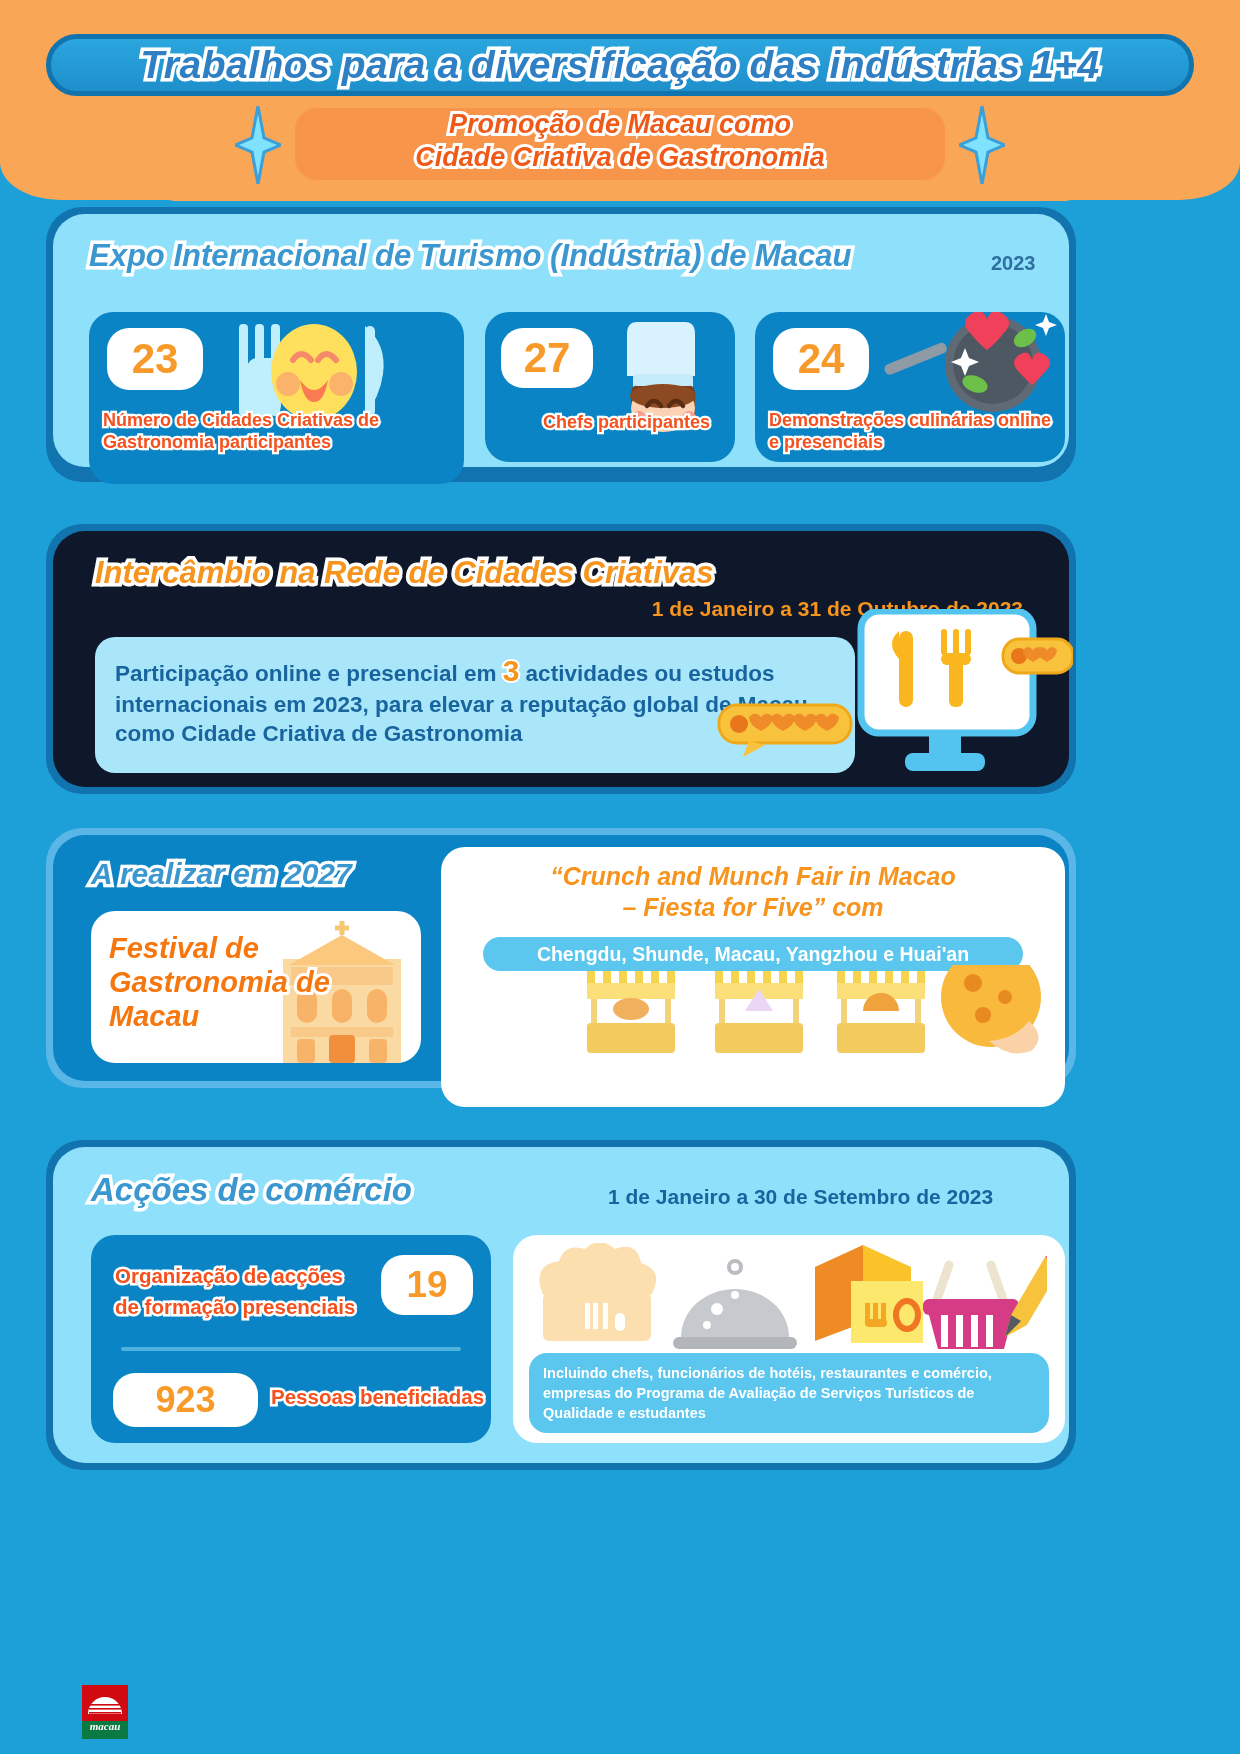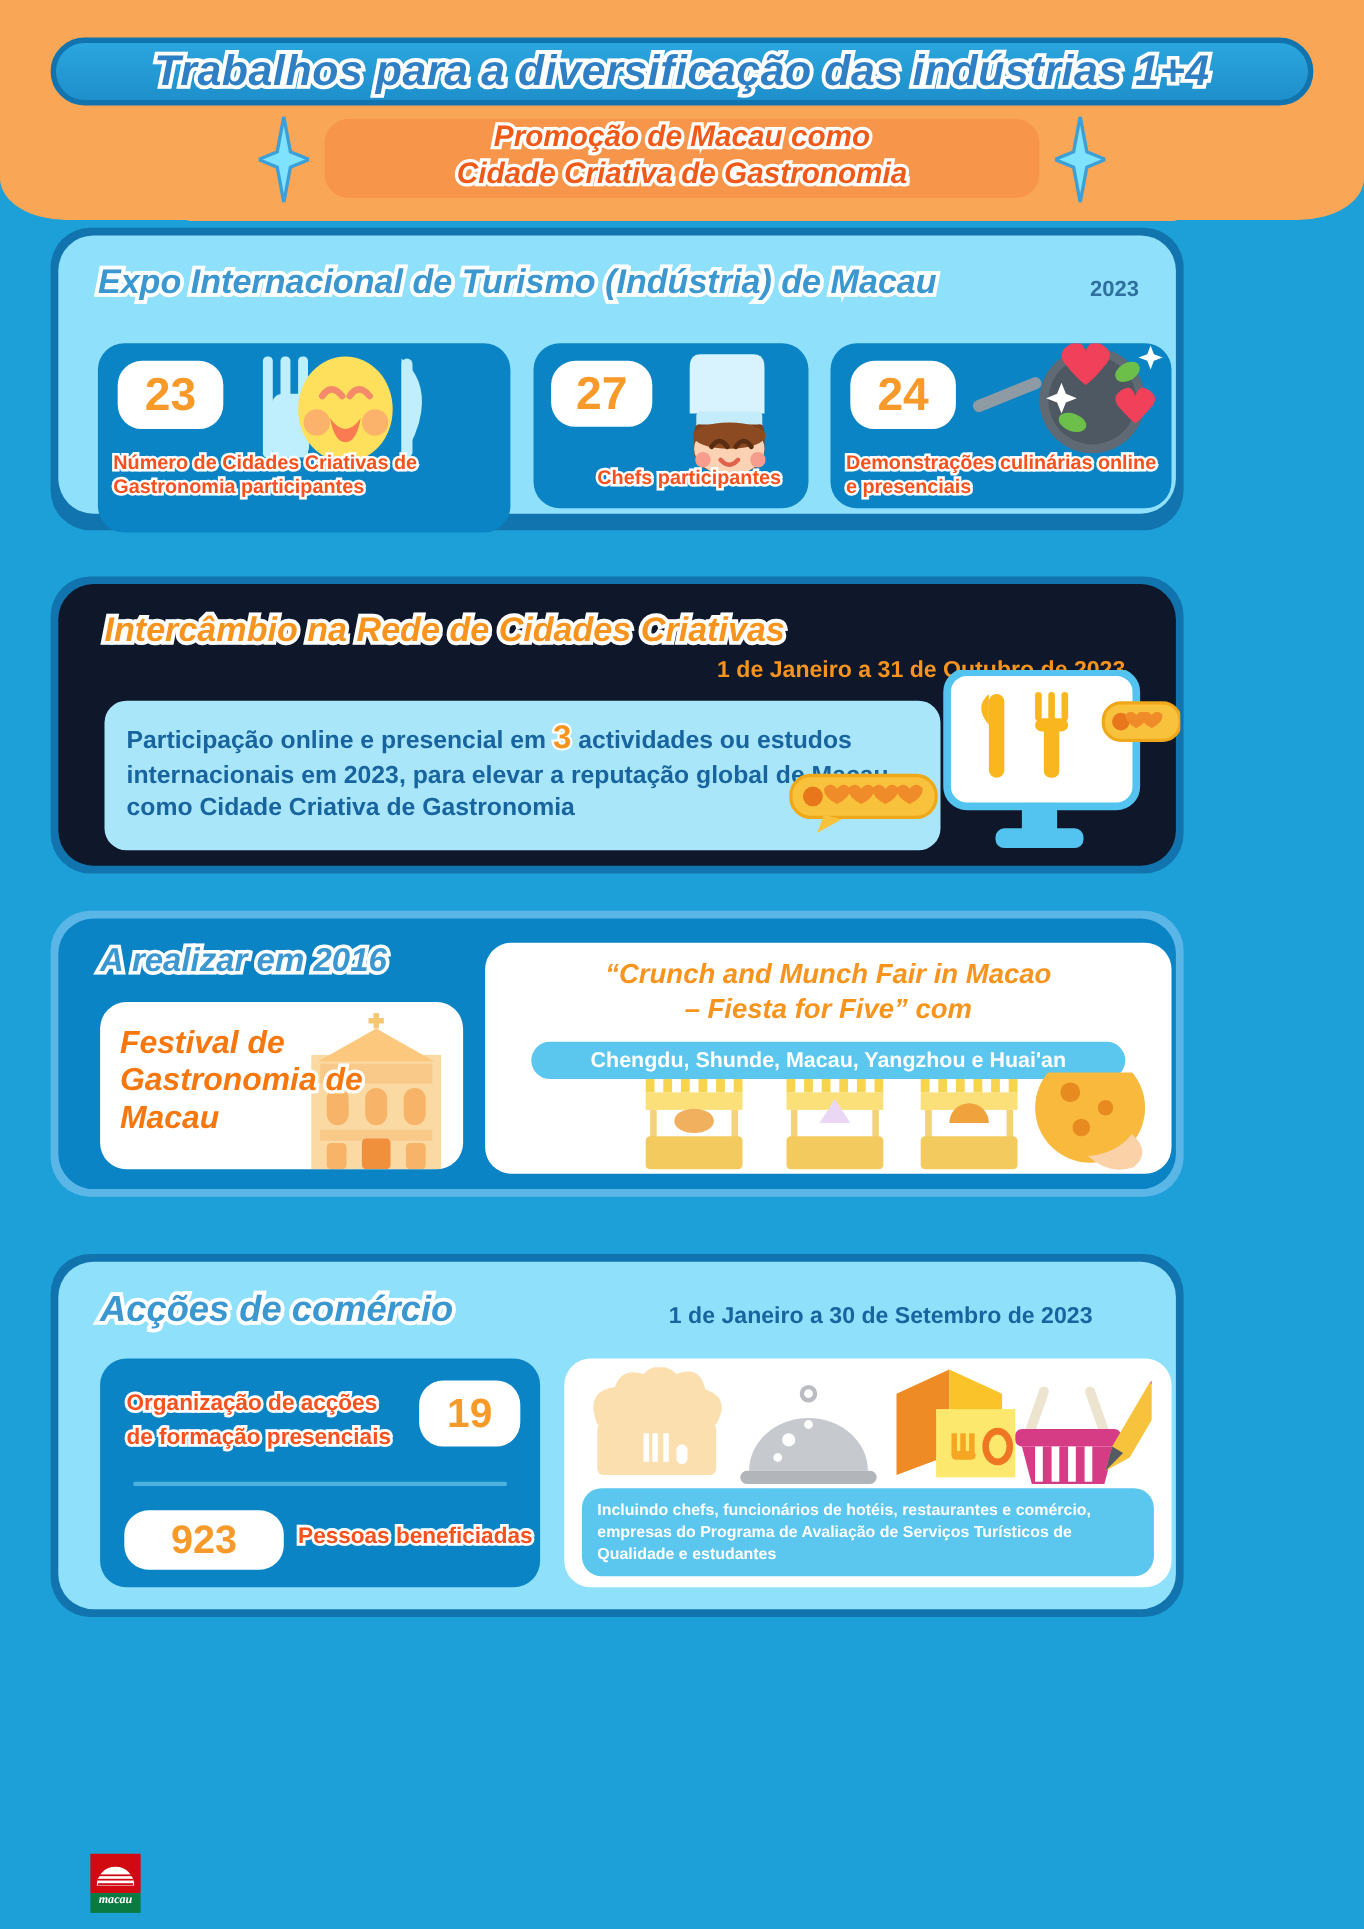--- a/index.html
+++ b/index.html
@@ -132,21 +132,21 @@
     font-size:30px; font-weight:900; font-style:italic;
     color:#3b97d0; -webkit-text-stroke:6.5px #ffffff; paint-order: stroke fill;
     white-space:nowrap;
   }
   .card3l { position:absolute; left:38px; top:76px; width:330px; height:152px; background:#ffffff; border-radius:24px; overflow:hidden;}
   .card3l .ttl {
     position:absolute; left:18px; top:20px;
     font-size:29px; font-weight:900; font-style:italic; line-height:1.18;
     color:#f7770f; -webkit-text-stroke:6px #ffffff; paint-order: stroke fill;
   }
-  .card3r { position:absolute; left:388px; top:22px; width:624px; height:210px; background:#ffffff; border-radius:24px; overflow:hidden;}
+  .card3r { position:absolute; left:388px; top:12px; width:624px; height:260px; background:#ffffff; border-radius:24px; overflow:hidden;}
   .card3r .ttl {
     position:absolute; left:0; right:0; top:14px; text-align:center;
     font-size:25px; font-weight:900; font-style:italic; line-height:1.22;
     color:#f7941e; -webkit-text-stroke:6px #ffffff; paint-order: stroke fill;
   }
   .citypill {
     position:absolute; left:42px; top:90px; width:540px; height:34px;
     background:#5bc6ee; border-radius:17px;
     display:flex; align-items:center; justify-content:center;
     font-size:19.5px; font-weight:700; color:#ffffff;
@@ -238,21 +238,21 @@
         <rect x="30" y="60" width="60" height="16" rx="4" fill="#c5ecfb"></rect>
         <path d="M34 72 q-6 -2 -6 10 v14 q0 20 32 20 q32 0 32 -20 v-14 q0 -12 -6 -10z" fill="#7e3f1d"></path>
         <ellipse cx="60" cy="94" rx="32" ry="24" fill="#fcd2b4"></ellipse>
         <ellipse cx="60" cy="82" rx="33" ry="12" fill="#8b4a22"></ellipse>
         <path d="M44 92 q7 -10 14 0" stroke="#5a2d13" stroke-width="4.5" fill="none" stroke-linecap="round"></path>
         <path d="M66 92 q7 -10 14 0" stroke="#5a2d13" stroke-width="4.5" fill="none" stroke-linecap="round"></path>
         <circle cx="36" cy="104" r="7" fill="#f79d8d"></circle>
         <circle cx="86" cy="104" r="7" fill="#f79d8d"></circle>
         <path d="M52 104 q8 9 16 0" stroke="#e0624b" stroke-width="4" fill="none" stroke-linecap="round"></path>
       </svg>
-      <div class="cardlabel" style="left:14px;top:112px;width:230px;padding-left:44px;">Chefs participantes</div>
+      <div class="cardlabel" style="left:14px;top:100px;width:230px;padding-left:44px;">Chefs participantes</div>
     </div>
 
     <div class="card1" id="c1c">
       <div class="numbubble" style="left:18px;top:16px;width:96px;height:62px;">24</div>
       <svg style="position:absolute;left:120px;top:0px;width:190px;height:116px" viewBox="0 0 190 116">
         <rect x="8" y="54" width="66" height="11" rx="5" transform="rotate(-22 8 54)" fill="#8e9aa4"></rect>
         <circle cx="118" cy="52" r="48" fill="#5f6a75"></circle>
         <circle cx="118" cy="52" r="40" fill="#4e5862"></circle>
         <path d="M96 22 q-12 -12 0 -20 q12 -8 16 6 q4 -14 16 -6 q12 8 0 20 q-8 10 -16 16 q-8 -6 -16 -16z" fill="#f1405a"></path>
         <path d="M144 60 q-10 -10 0 -17 q10 -7 13 5 q4 -12 13 -5 q10 7 0 17 q-7 8 -13 13 q-6 -5 -13 -13z" fill="#f1405a"></path>
@@ -299,21 +299,21 @@
         <path d="M70 108 q6 -7 12 0 q0 8 -12 14 q-12 -6 -12 -14 q6 -7 12 0z" fill="#f08b2a"></path>
         <path d="M92 108 q6 -7 12 0 q0 8 -12 14 q-12 -6 -12 -14 q6 -7 12 0z" fill="#f08b2a"></path>
         <path d="M114 108 q6 -7 12 0 q0 8 -12 14 q-12 -6 -12 -14 q6 -7 12 0z" fill="#f08b2a"></path>
       </g>
     </svg>
   </div>
 </div>
 
 <div class="sec" id="sec3">
   <div class="inner">
-    <div class="sec3-title">A realizar em 2016</div>
+    <div class="sec3-title">A realizar em 2027</div>
 
     <div class="card3l">
       <svg style="position:absolute;right:0;bottom:0;width:160px;height:148px" viewBox="0 0 160 148">
         <rect x="22" y="44" width="118" height="104" fill="#fbd9a3"></rect>
         <path d="M81 6 v14 M74 13 h14" stroke="#f7c873" stroke-width="5"></path>
         <path d="M81 20 L134 50 H28 Z" fill="#fcc87e"></path>
         <rect x="30" y="52" width="102" height="18" fill="#f9c98a"></rect>
         <rect x="36" y="74" width="20" height="34" rx="10" fill="#f7b468"></rect>
         <rect x="71" y="74" width="20" height="34" rx="10" fill="#f7b468"></rect>
         <rect x="106" y="74" width="20" height="34" rx="10" fill="#f7b468"></rect>

